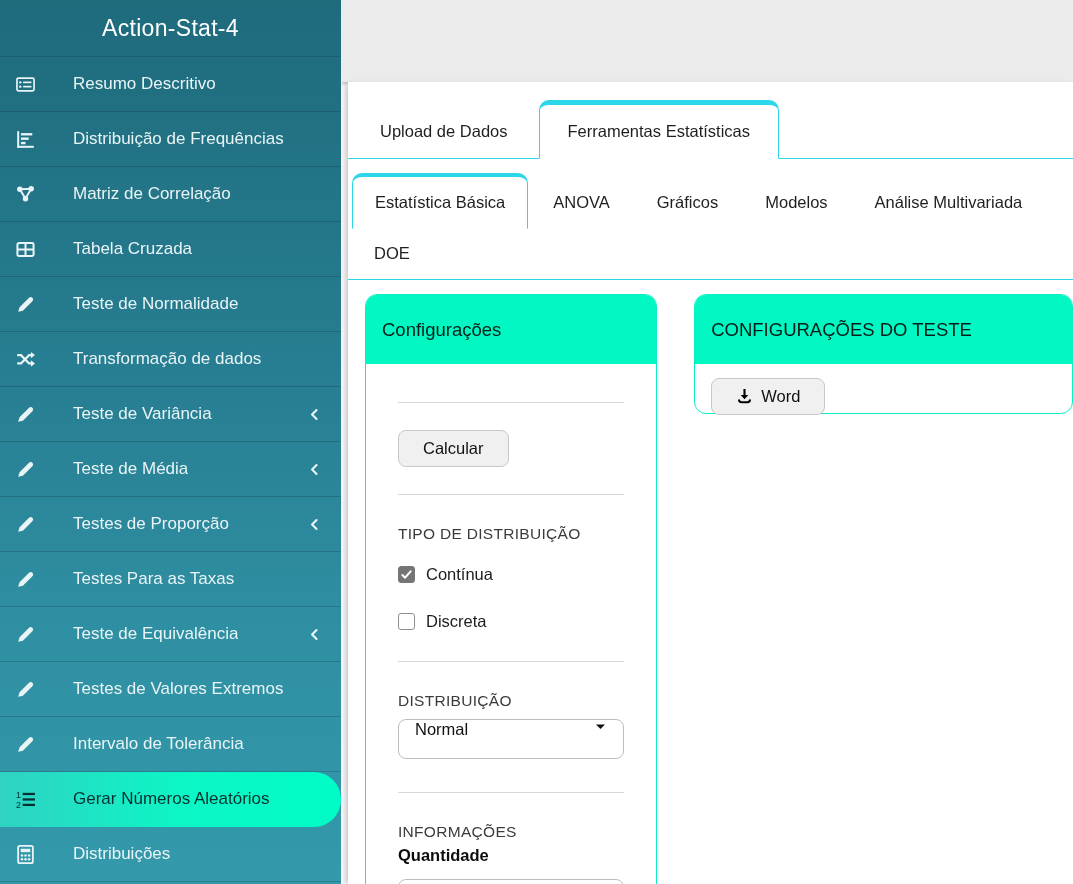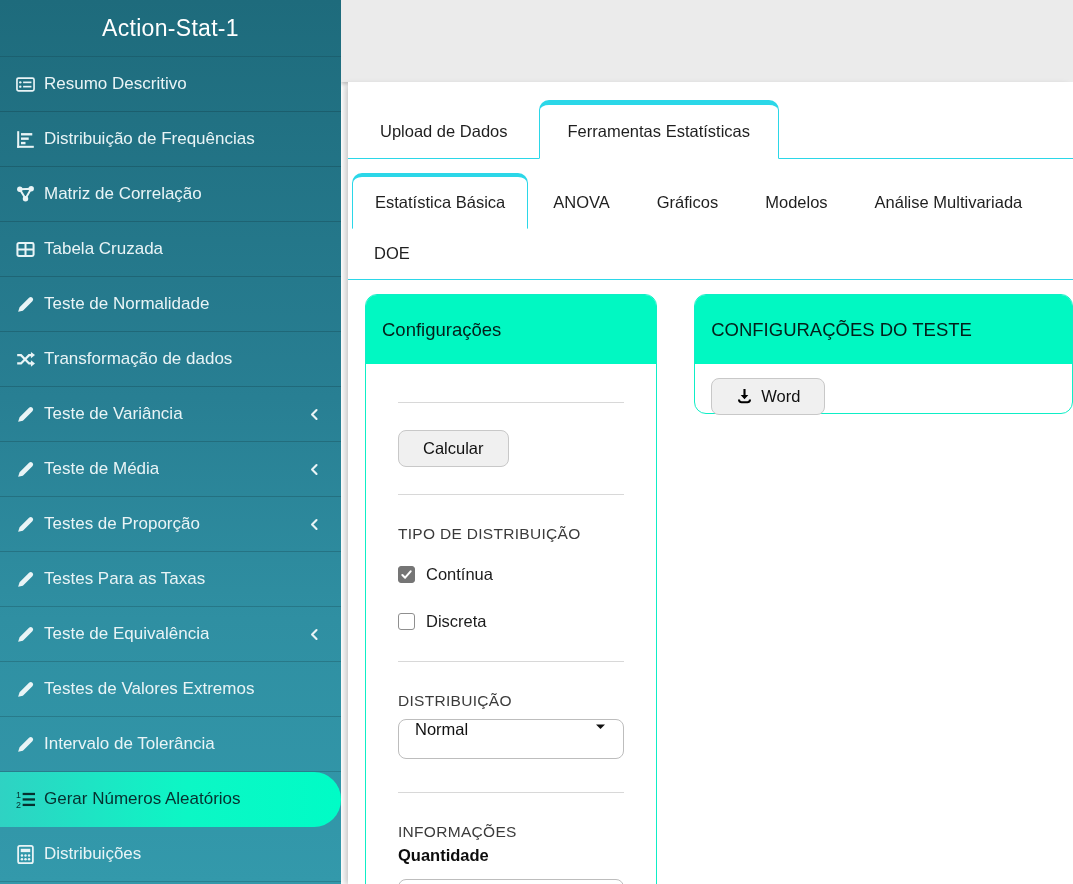--- a/index.html
+++ b/index.html
@@ -20,20 +20,21 @@
     height:56px;display:flex;align-items:center;justify-content:center;
     color:#ffffff;font-size:23px;letter-spacing:.3px;
   }
   .sb-nav{border-top:1px solid rgba(0,0,0,0.12);}
   .sb-item{
     height:54px;display:flex;align-items:center;
     padding:0 14px 0 16px;
     color:#e9f4f6;font-size:17px;white-space:nowrap;
     border-bottom:1px solid rgba(0,0,0,0.16);
     cursor:pointer;
+    gap:29px;
   }
   .sb-icon{display:inline-flex;width:19px;height:19px;margin-right:9px;flex:0 0 auto;}
   .sb-icon svg{width:19px;height:19px;}
   .sb-label{overflow:hidden;text-overflow:ellipsis;}
   .sb-chevron{margin-left:auto;display:inline-flex;width:13px;height:13px;padding-right:6px;}
   .sb-chevron svg{width:13px;height:13px;}
   .sb-item.active{
     background:linear-gradient(90deg,#2fd2c3 0%, #0cf7c5 55%, #00fcc6 100%);
     color:#06302f;border-radius:0 27px 27px 0;
     border-bottom-color:transparent;
@@ -147,21 +148,21 @@
   }
 </style>
 </head>
 <body>
 
 <div class="app">
 
   <div class="topband"></div>
 
   <aside class="sidebar">
-    <div class="sidebar-title">Action-Stat-1</div>
+    <div class="sidebar-title">Action-Stat-4</div>
     <nav class="sb-nav">
         <div class="sb-item">
           <span class="sb-icon">
             <svg viewBox="0 0 16 16" fill="currentColor">
               <rect x="0.8" y="2.6" width="14.4" height="10.8" rx="1.4" fill="none" stroke="currentColor" stroke-width="1.4"></rect>
               <circle cx="3.6" cy="6.2" r="1"></circle>
               <circle cx="3.6" cy="9.8" r="1"></circle>
               <rect x="6" y="5.5" width="7" height="1.4"></rect>
               <rect x="6" y="9.1" width="7" height="1.4"></rect>
             </svg>

